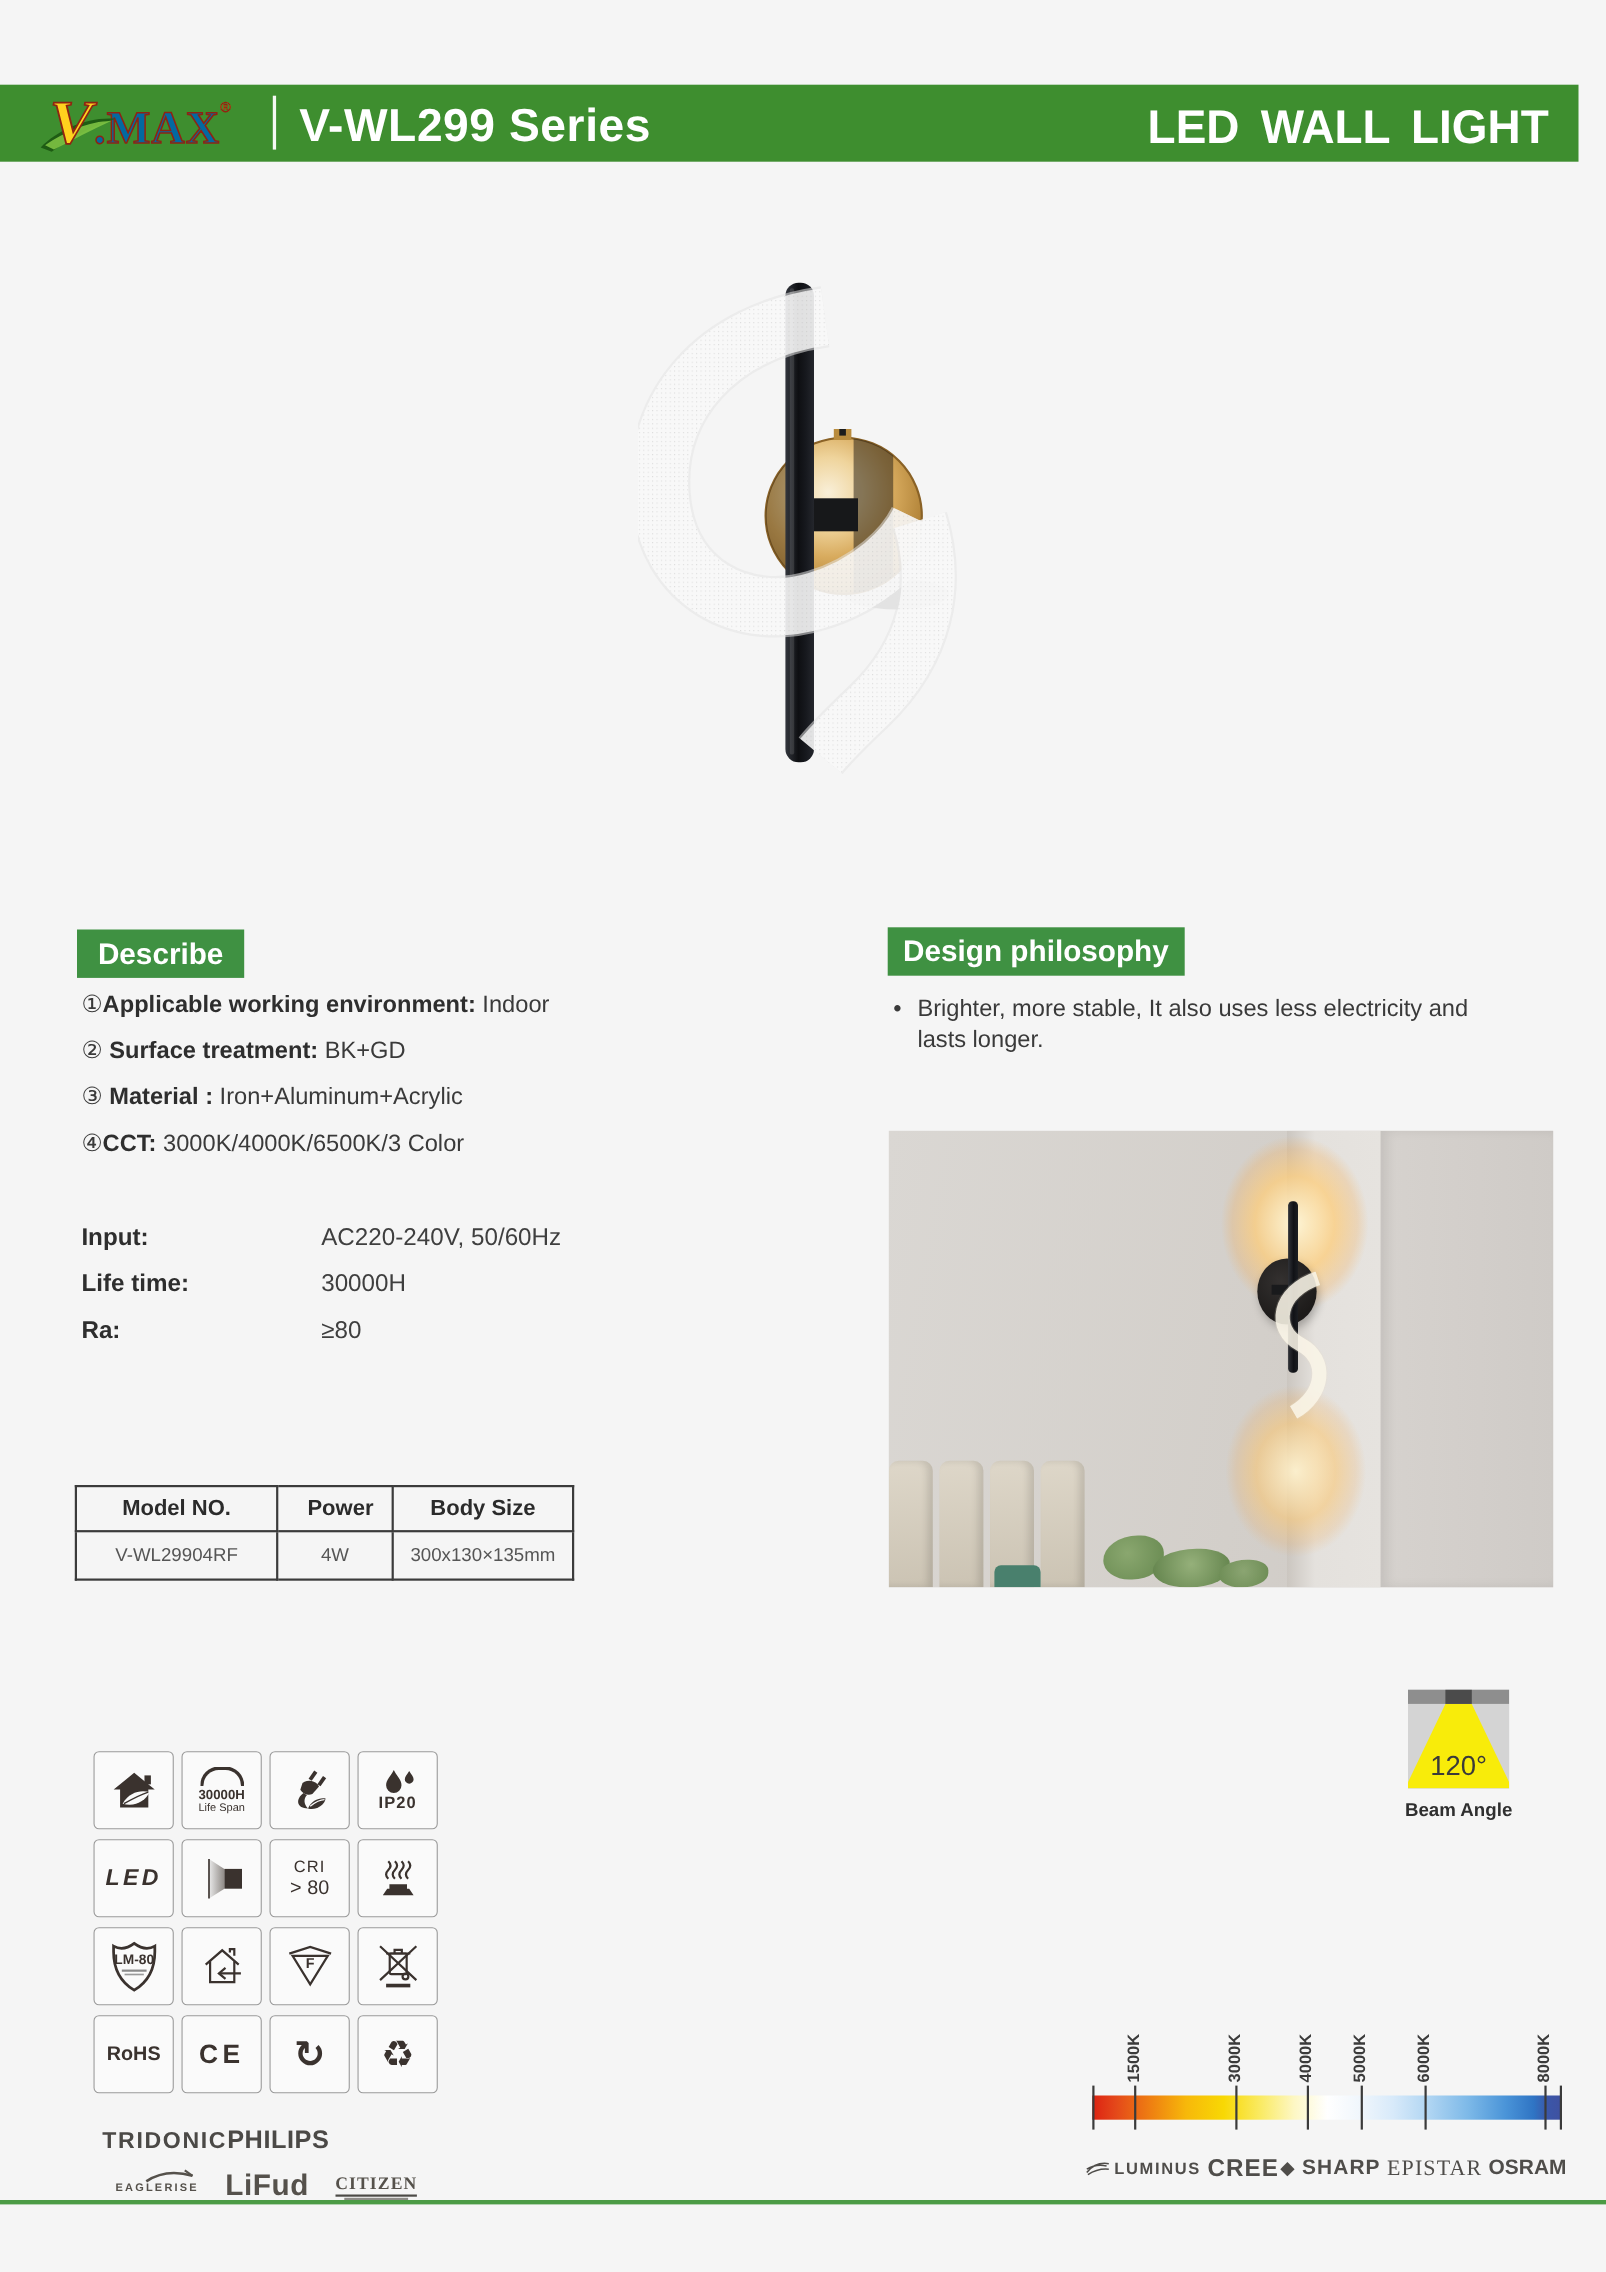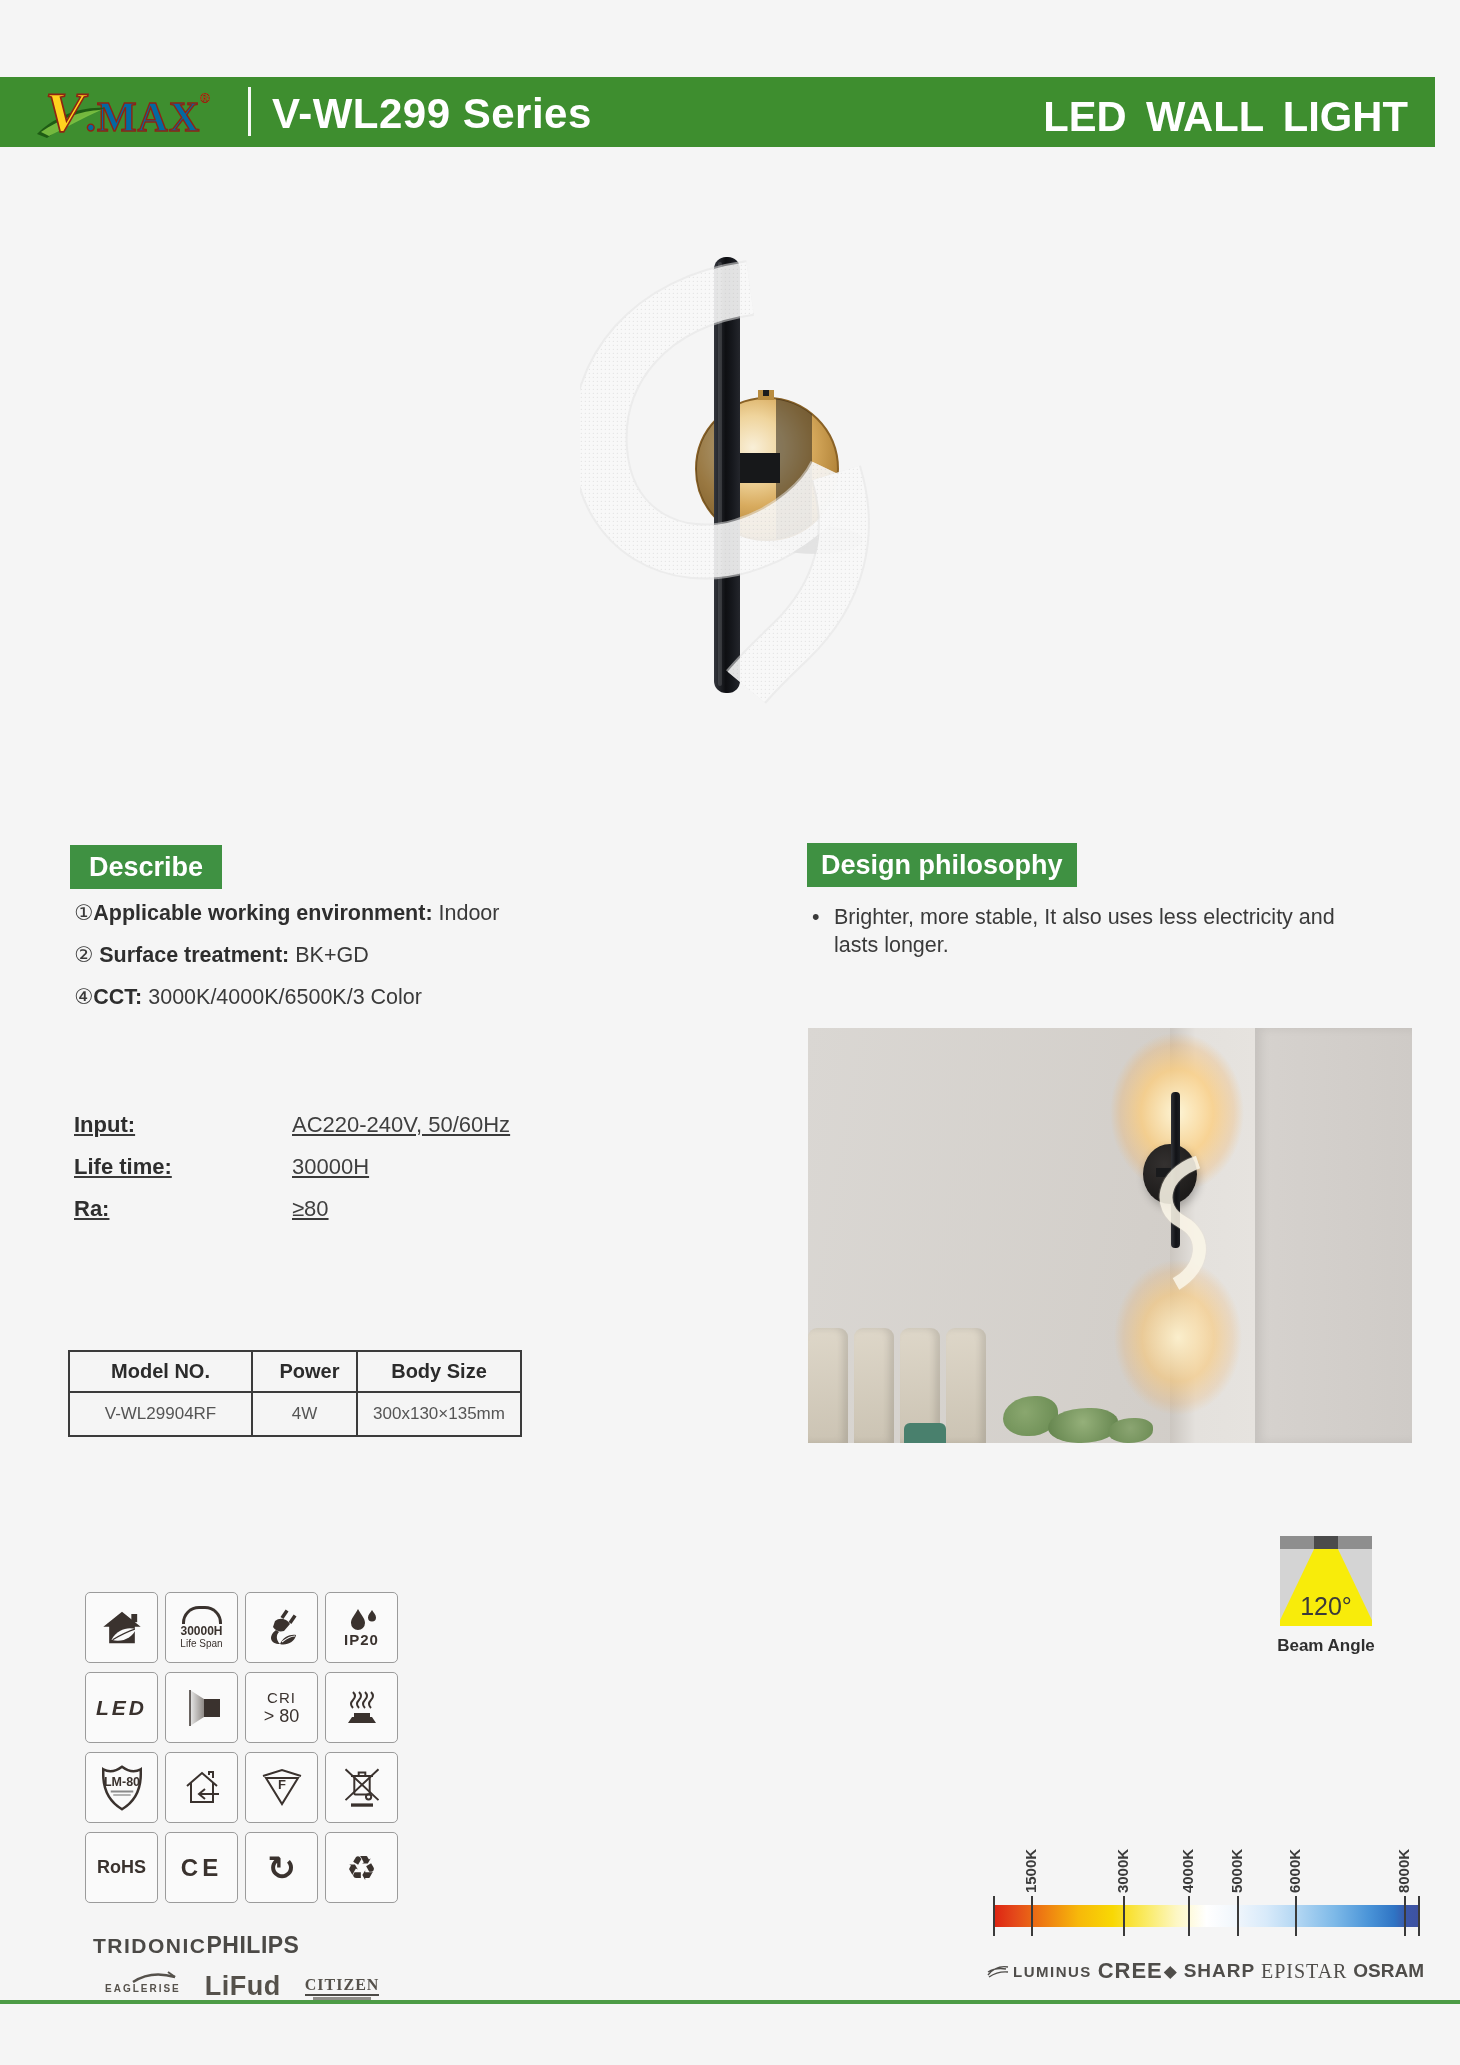--- a/index.html
+++ b/index.html
@@ -29,21 +29,21 @@
   .sec-badge{position:absolute;height:44px;line-height:44px;background:#3F9142;color:#fff;
     font-size:27px;font-weight:bold;padding:0 19px;}
 
   
   .d-list{position:absolute;left:74px;top:900px;width:560px;}
   .d-item{font-size:21.5px;line-height:26px;margin-bottom:16px;color:#3a3a3a;white-space:pre-wrap;}
   .d-item b{color:#2e2e2e;}
 
   
   .spec-list{position:absolute;left:74px;top:1112px;width:520px;}
-  .spec-row{display:flex;height:42px;font-size:22px;text-decoration:underline;}
+  .spec-row{display:flex;height:42px;font-size:22px;}
   .spec-label{flex:0 0 218px;font-weight:bold;color:#2e2e2e;}
   .spec-value{color:#3f3f3f;}
 
   
   .spec-table{position:absolute;left:68px;top:1350px;border-collapse:collapse;}
   .spec-table th,.spec-table td{border:2px solid #3b3b3b;text-align:center;}
   .spec-table th{font-size:20px;font-weight:bold;color:#2b2b2b;height:37px;}
   .spec-table td{font-size:17px;color:#555;height:40px;}
   .col-model{width:179px;margin-left:24px;} .col-power{width:91px;padding-left:11px;} .col-size{width:160px;}
 
@@ -194,20 +194,21 @@
     <path d="M 256,233 C 274,292 262,352 210,402 C 190,421 176,435 166,447" stroke="rgba(251,251,251,0.78)" stroke-width="48"></path>
     <path d="M 256,233 C 274,292 262,352 210,402 C 190,421 176,435 166,447" stroke="url(#dots)" stroke-width="48" opacity="0.5"></path>
   </g>
 </svg>
 
 <div class="sec-badge" style="left:70px;top:845px;">Describe</div>
 
 <div class="d-list">
   <div class="d-item"><span>①</span><b>Applicable working environment:</b><span> Indoor</span></div>
   <div class="d-item"><span>② </span><b>Surface treatment:</b><span> BK+GD</span></div>
+  <div class="d-item"><span>③ </span><b>Material :</b><span> Iron+Aluminum+Acrylic</span></div>
   <div class="d-item"><span>④</span><b>CCT:</b><span> 3000K/4000K/6500K/3 Color</span></div>
 </div>
 
 <div class="spec-list">
   <div class="spec-row">
       <span class="spec-label">Input:</span>
       <span class="spec-value">AC220-240V, 50/60Hz</span>
     </div>
   <div class="spec-row">
       <span class="spec-label">Life time:</span>

